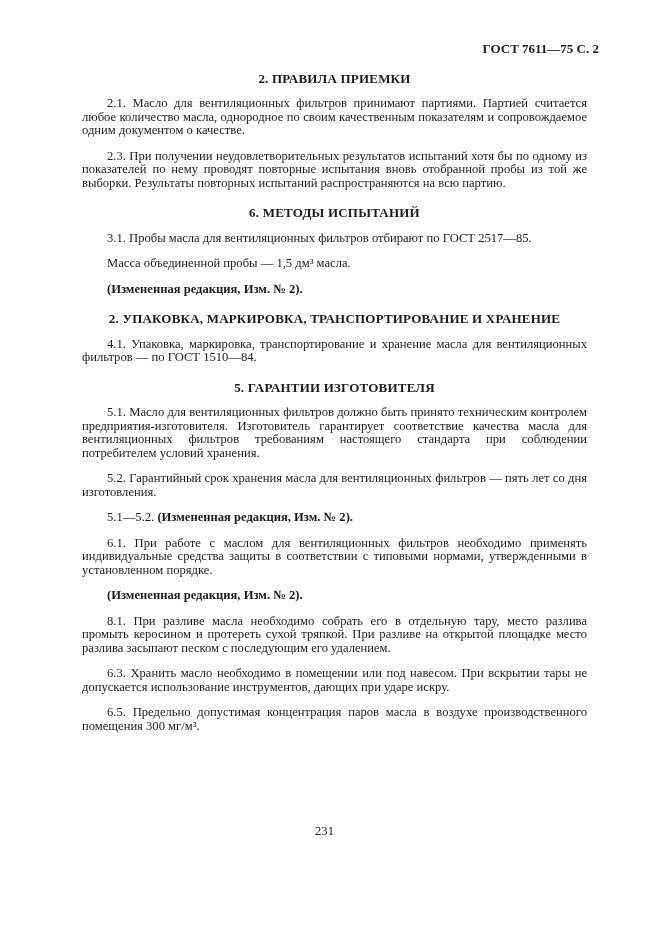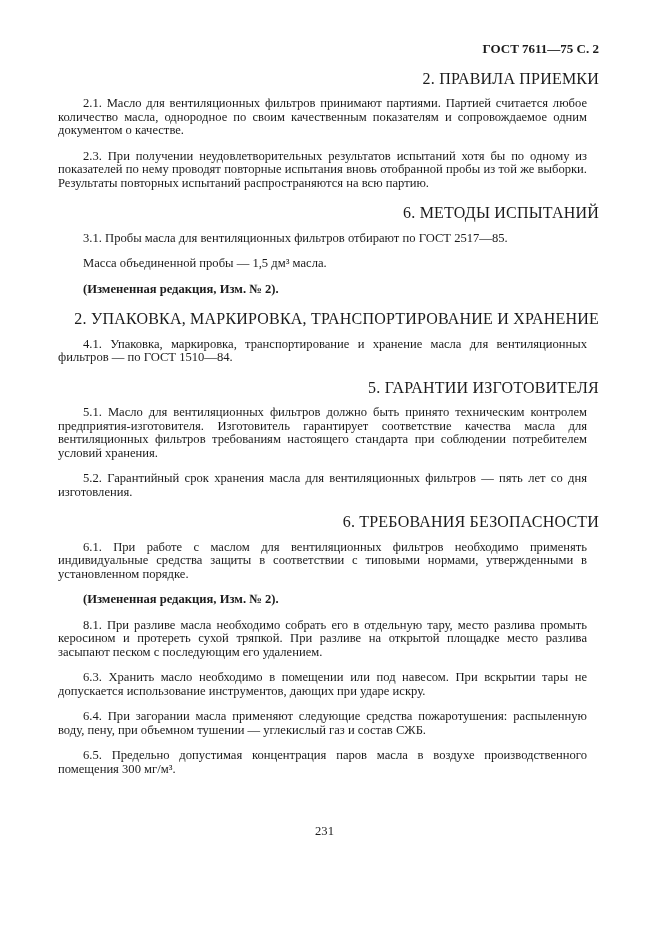--- a/index.html
+++ b/index.html
@@ -6,37 +6,37 @@
       margin: 0;
       padding: 0;
       background: #ffffff;
     }
     .page {
       position: relative;
       width: 661px;
       height: 936px;
       box-sizing: border-box;
       background: #ffffff;
-      padding: 42px 62px 0 46px;
+      padding: 42px 62px 0 70px;
       font-family: "Liberation Serif", "DejaVu Serif", serif;
       font-size: 12.6px;
       line-height: 13.5px;
       color: #1b1b1b;
       overflow: hidden;
     }
     .running-header {
       text-align: right;
       font-weight: bold;
       font-size: 13px;
       white-space: nowrap;
     }
     .section-title {
-      font-size: 16px;
-      font-weight: normal;
-      text-align: right;
+      font-size: 13px;
+      font-weight: bold;
+      text-align: center;
       margin: 16px 0 12px 0;
       letter-spacing: 0.2px;
     }
     .para {
       margin: 12px;
       text-align: justify;
       text-indent: 25px;
     }
     .note {
       font-weight: bold;
@@ -73,27 +73,26 @@
 
   <section>
     <h2 class="section-title">2. УПАКОВКА, МАРКИРОВКА, ТРАНСПОРТИРОВАНИЕ И ХРАНЕНИЕ</h2>
     <p class="para">4.1. Упаковка, маркировка, транспортирование и хранение масла для вентиляционных фильтров — по ГОСТ 1510—84.</p>
   </section>
 
   <section>
     <h2 class="section-title">5. ГАРАНТИИ ИЗГОТОВИТЕЛЯ</h2>
     <p class="para">5.1. Масло для вентиляционных фильтров должно быть принято техническим контролем предприятия-изготовителя. Изготовитель гарантирует соответствие качества масла для вентиляционных фильтров требованиям настоящего стандарта при соблюдении потребителем условий хранения.</p>
     <p class="para">5.2. Гарантийный срок хранения масла для вентиляционных фильтров — пять лет со дня изготовления.</p>
+    <p class="para"><span>5.1—5.2. </span><span class="note">(Измененная редакция, Изм. № 2).</span></p>
   </section>
 
   <section>
-    <h2 class="section-title">6. ТРЕБОВАНИЯ БЕЗОПАСНОСТИ</h2>
     <p class="para">6.1. При работе с маслом для вентиляционных фильтров необходимо применять индивидуальные средства защиты в соответствии с типовыми нормами, утвержденными в установленном порядке.</p>
     <p class="para note">(Измененная редакция, Изм. № 2).</p>
     <p class="para">8.1. При разливе масла необходимо собрать его в отдельную тару, место разлива промыть керосином и протереть сухой тряпкой. При разливе на открытой площадке место разлива засыпают песком с последующим его удалением.</p>
     <p class="para">6.3. Хранить масло необходимо в помещении или под навесом. При вскрытии тары не допускается использование инструментов, дающих при ударе искру.</p>
-    <p class="para">6.4. При загорании масла применяют следующие средства пожаротушения: распыленную воду, пену, при объемном тушении — углекислый газ и состав СЖБ.</p>
     <p class="para">6.5. Предельно допустимая концентрация паров масла в воздухе производственного помещения 300 мг/м³.</p>
   </section>
 
   <div class="page-number">231</div>
 
 </div>
 
 </body></html>

